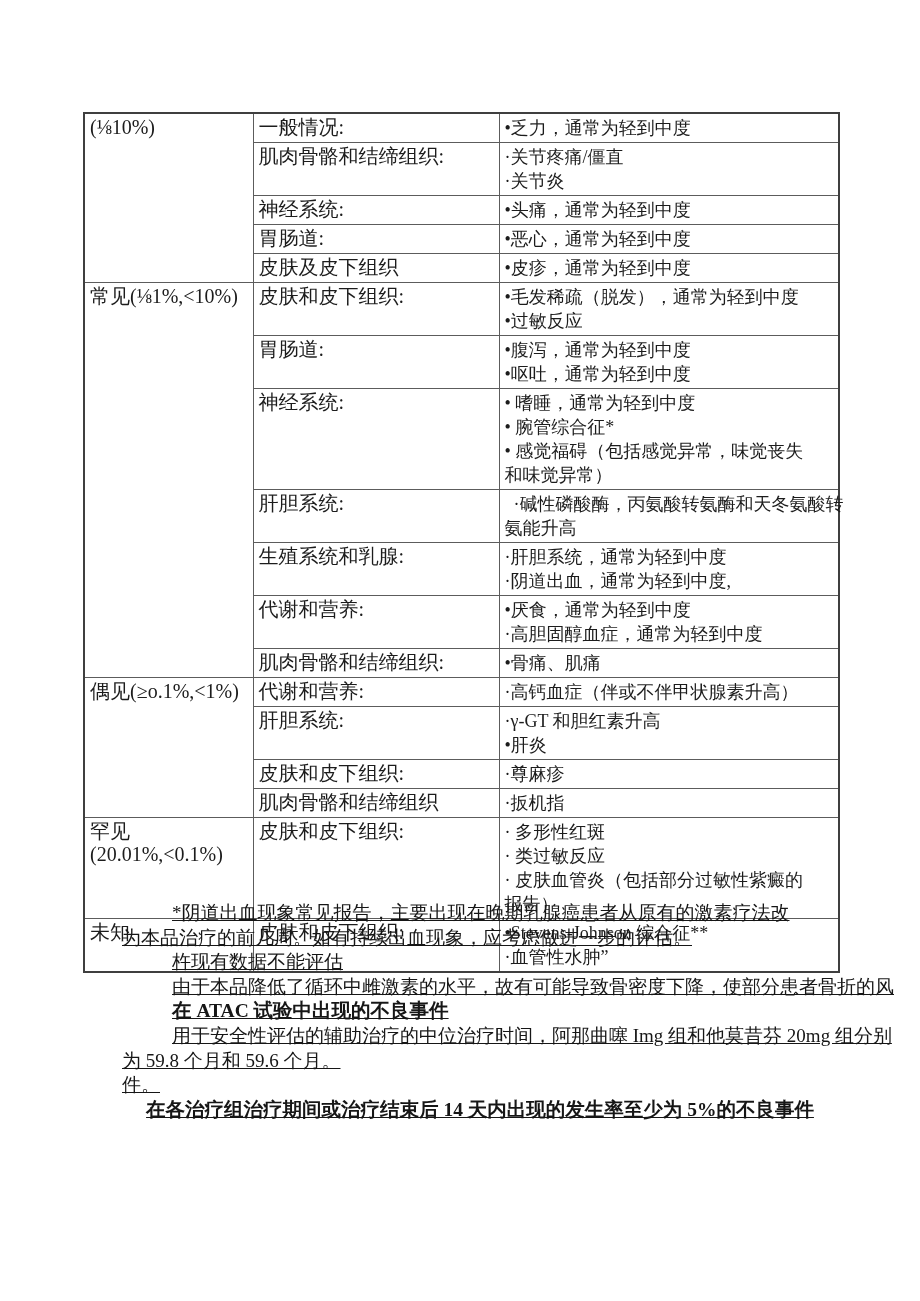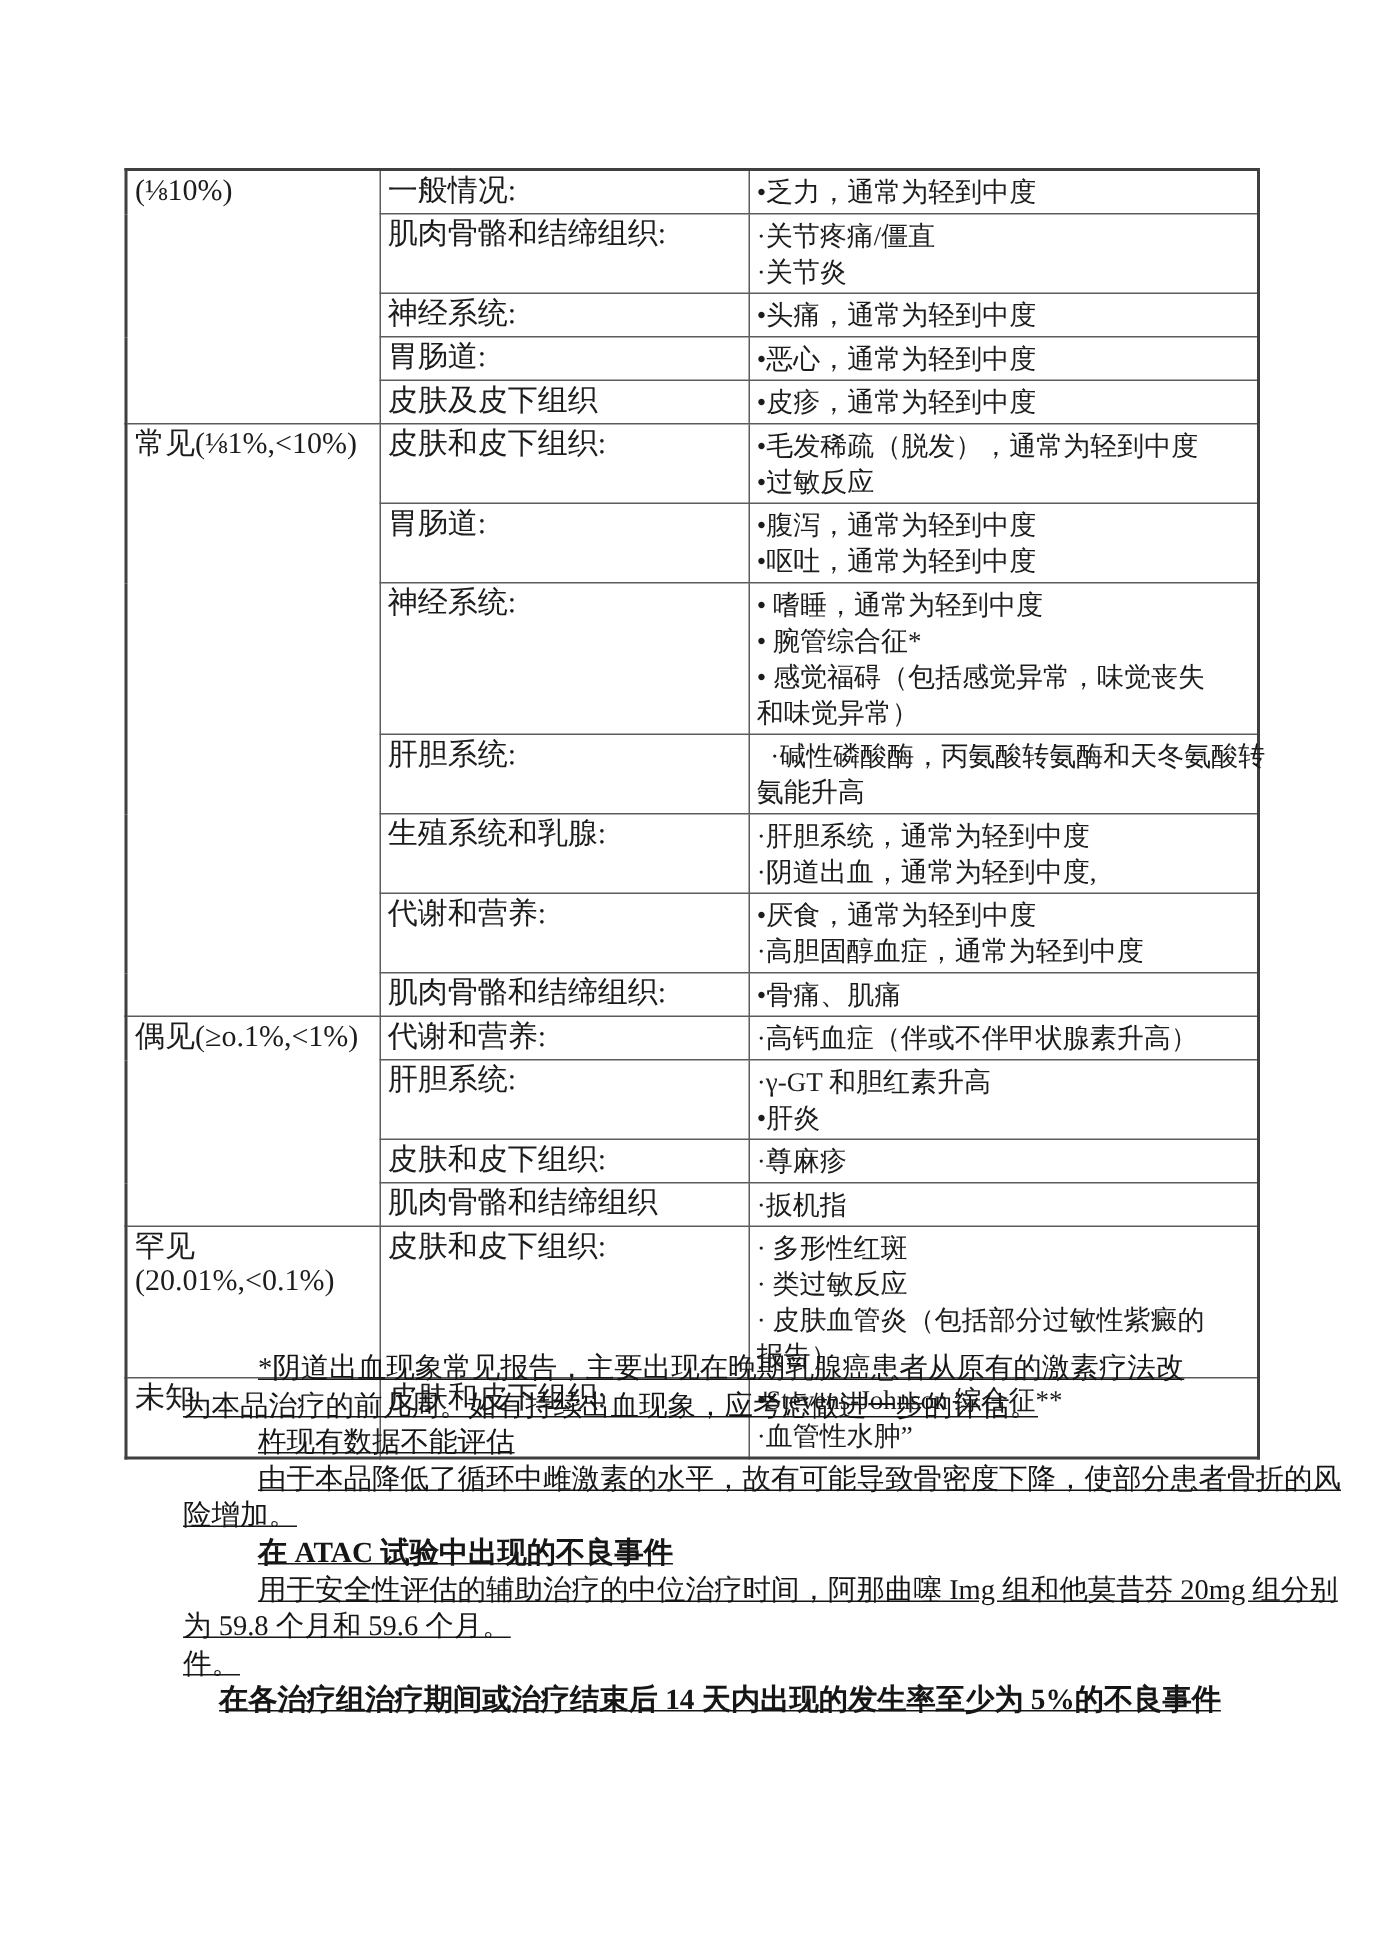--- a/index.html
+++ b/index.html
@@ -194,21 +194,20 @@
           </td>
         </tr>
       </tbody>
   </table>
 
   <div class="notes">
       <div class="note-line indent">*阴道出血现象常见报告，主要出现在晚期乳腺癌患者从原有的激素疗法改</div>
       <div class="note-line">为本品治疗的前几周。如有持续出血现象，应考虑做进一步的评估。</div>
       <div class="note-line indent">杵现有数据不能评估</div>
       <div class="note-line indent">由于本品降低了循环中雌激素的水平，故有可能导致骨密度下降，使部分患者骨折的风</div>
-      <div class="note-line">险增加。</div>
       <div class="note-line indent bold">在 ATAC 试验中出现的不良事件</div>
       <div class="note-line indent">用于安全性评估的辅助治疗的中位治疗时间，阿那曲噻 Img 组和他莫昔芬 20mg 组分别</div>
       <div class="note-line">为 59.8 个月和 59.6 个月。</div>
       <div class="note-line">件。</div>
       <div class="note-line bold center">在各治疗组治疗期间或治疗结束后 14 天内出现的发生率至少为 5%的不良事件</div>
     </div>
 
 </div>
 
 </body></html>

